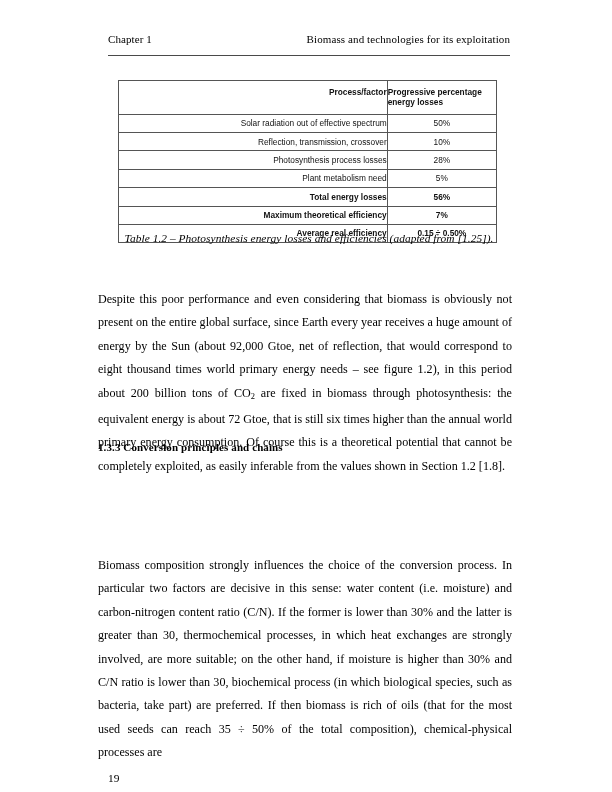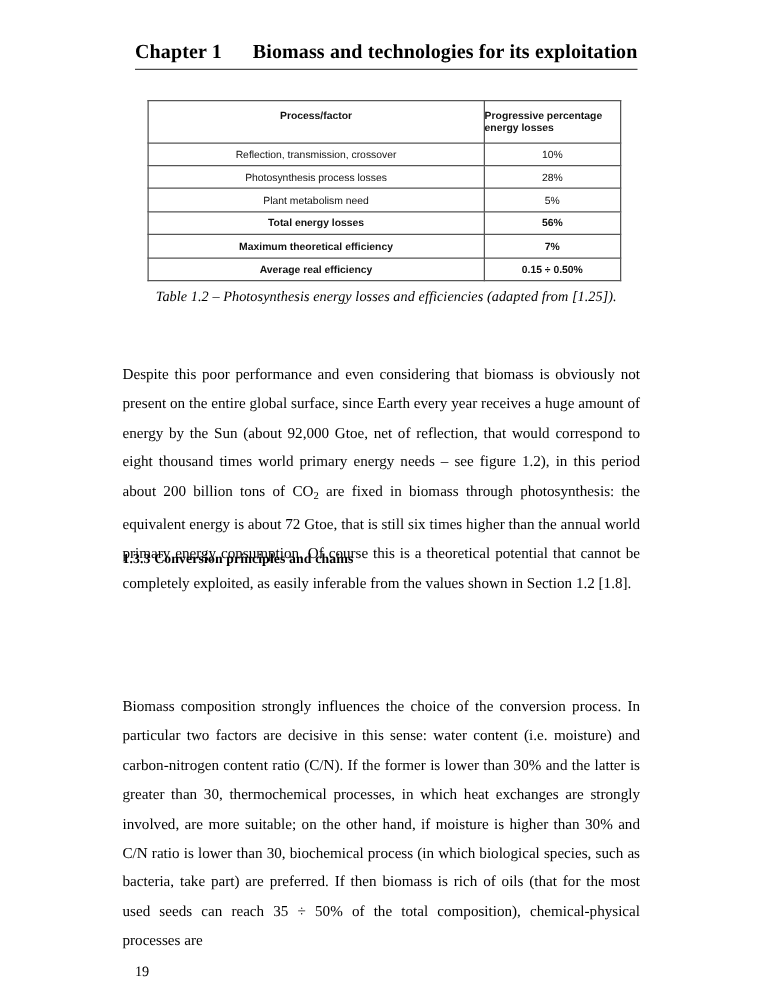--- a/index.html
+++ b/index.html
@@ -25,23 +25,22 @@
   
   .running-header {
     position: absolute;
     left: 108px;
     top: 33px;
     width: 402px;
     display: flex;
     justify-content: space-between;
     align-items: flex-end;
     font-family: "Liberation Serif", serif;
-    font-size: 16px;
+    font-size: 11px;
     letter-spacing: 0.1px;
-    font-weight: bold;
   }
   .header-rule {
     position: absolute;
     left: 108px;
     top: 55px;
     width: 402px;
     height: 1px;
     background: #4a4a4a;
   }
 
@@ -60,21 +59,21 @@
     color: #111111;
   }
   table.data-table td {
     border: 1px solid #555555;
     padding: 0;
     vertical-align: middle;
   }
   td.c-label {
     width: 270px;
     padding: 4px 7px 4px 7px;
-    text-align: center;
+    text-align: right;
     line-height: 1.25;
   }
   td.c-value {
     width: 109px;
     padding: 4px 6px 4px 6px;
     text-align: center;
     line-height: 1.25;
   }
   tr.head-row td {
     font-weight: bold;
@@ -163,20 +162,24 @@
     <table class="data-table">
       <tbody>
         <tr class="head-row">
           <td class="c-label">Process/factor</td>
           <td class="c-value">
             <span>Progressive percentage</span><br>
             <span>energy losses</span>
           </td>
         </tr>
         <tr class="data-row">
+          <td class="c-label">Solar radiation out of effective spectrum</td>
+          <td class="c-value">50%</td>
+        </tr>
+        <tr class="data-row">
           <td class="c-label">Reflection, transmission, crossover</td>
           <td class="c-value">10%</td>
         </tr>
         <tr class="data-row">
           <td class="c-label">Photosynthesis process losses</td>
           <td class="c-value">28%</td>
         </tr>
         <tr class="data-row">
           <td class="c-label">Plant metabolism need</td>
           <td class="c-value">5%</td>

